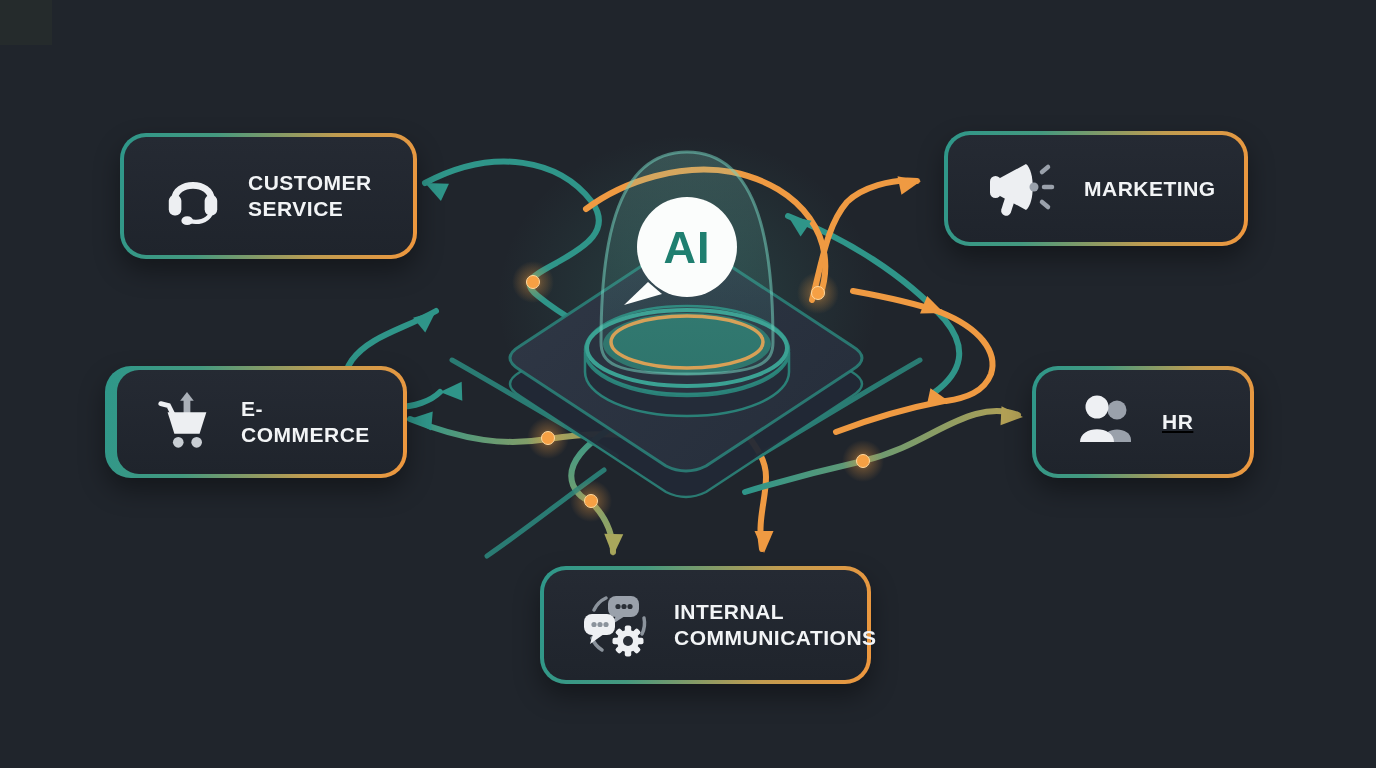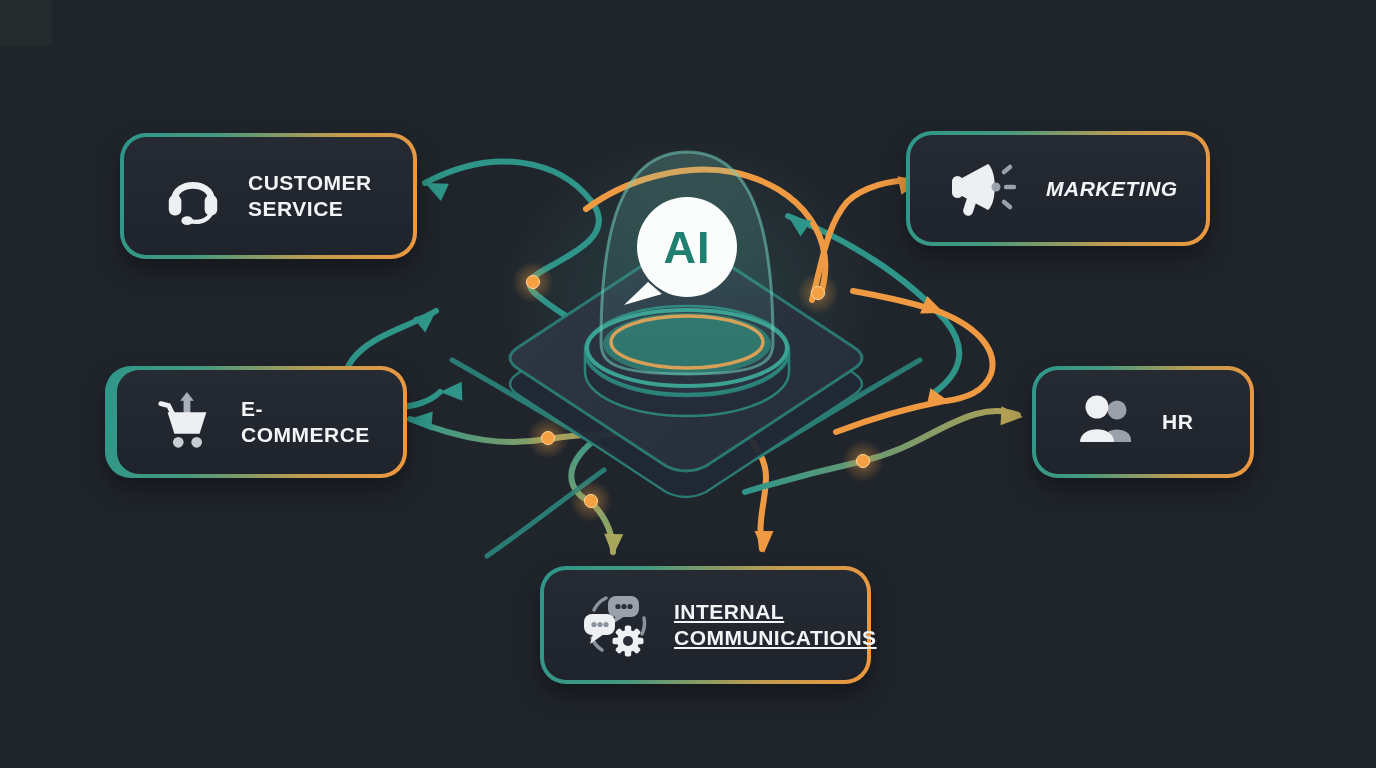--- a/index.html
+++ b/index.html
@@ -10,21 +10,21 @@
   .node-box{position:absolute;border-radius:26px;padding:4px;
     box-shadow:0 12px 26px rgba(0,0,0,.38);
     background:linear-gradient(100deg,#2e978a 0%,#44997f 30%,#c09c50 68%,#f0973d 100%);}
   .node-inner{width:100%;height:100%;box-sizing:border-box;border-radius:22px;
     background:linear-gradient(180deg,#252a33,#1f242c);
     display:flex;align-items:center;gap:24px;padding:0 18px 0 38px;}
   .node-label{color:#f2f4f6;font-weight:bold;font-size:21px;line-height:1.22;
     letter-spacing:.5px;white-space:pre-line;}
   .node-icon{flex:0 0 auto;display:flex;align-items:center;justify-content:center;}
   .lbl-wrap{max-width:150px;}
-  .lbl-wrap-wide{max-width:236px;text-decoration:underline;}
+  .lbl-wrap-wide{max-width:236px;}
 </style>
 </head>
 <body>
 
 <div id="stage">
 
   <div class="corner-patch"></div>
 
   <svg class="canvas" width="1376" height="768" viewBox="0 0 1376 768">
     <defs>
@@ -157,21 +157,21 @@
           <rect x="7" y="31" width="13" height="21" rx="6" fill="#edeff2"></rect>
           <rect x="44" y="31" width="13" height="21" rx="6" fill="#edeff2"></rect>
           <path d="M 50 51 C 46 58 37 60 29 58" fill="none" stroke="#edeff2" stroke-width="4.5" stroke-linecap="round"></path>
           <ellipse cx="26" cy="57.5" rx="6" ry="4.5" fill="#edeff2"></ellipse>
         </svg>
       </span>
       <span class="node-label lbl-wrap">CUSTOMER SERVICE</span>
     </div>
   </div>
 
-  <div class="node-box" style="left:906px;top:131px;width:296px;height:107px;font-style:italic;">
+  <div class="node-box" style="left:944px;top:131px;width:296px;height:107px;">
     <div class="node-inner">
       <span class="node-icon">
         <svg width="74" height="62" viewBox="0 0 74 62">
           <rect x="4" y="18" width="11" height="22" rx="5.5" fill="#edeff2"></rect>
           <path d="M 14 20 L 40 6 C 49 13 49 45 40 52 L 14 38 Z" fill="#edeff2"></path>
           <rect x="17" y="36" width="10" height="22" rx="5" fill="#edeff2" transform="rotate(18 22 47)"></rect>
           <circle cx="48" cy="29" r="4.5" fill="#9aa1ab"></circle>
           <path d="M 56 14 L 62 9" stroke="#9aa1ab" stroke-width="4.5" stroke-linecap="round" fill="none"></path>
           <path d="M 58 29 L 66 29" stroke="#9aa1ab" stroke-width="4.5" stroke-linecap="round" fill="none"></path>
           <path d="M 56 44 L 62 49" stroke="#9aa1ab" stroke-width="4.5" stroke-linecap="round" fill="none"></path>
@@ -190,21 +190,21 @@
           <path d="M 6 13 L 14 15 L 19 25" fill="none" stroke="#edeff2" stroke-width="5" stroke-linecap="round"></path>
           <path d="M 13 22 L 53 22 L 46 44 L 20 44 Z" fill="#edeff2"></path>
           <circle cx="24" cy="53" r="5.5" fill="#c9ced4"></circle>
           <circle cx="43" cy="53" r="5.5" fill="#c9ced4"></circle>
         </svg>
       </span>
       <span class="node-label">E-COMMERCE</span>
     </div>
   </div>
 
-  <div class="node-box" style="left:1032px;top:366px;width:214px;height:104px;">
+  <div class="node-box" style="left:1032px;top:366px;width:214px;height:104px;text-decoration:underline;">
     <div class="node-inner">
       <span class="node-icon">
         <svg width="64" height="56" viewBox="0 0 64 56">
           <circle cx="43" cy="16" r="9.5" fill="#9aa1ab"></circle>
           <path d="M 29 46 C 29 32 57 32 57 46 L 57 48 L 29 48 Z" fill="#9aa1ab"></path>
           <circle cx="23" cy="13" r="11.5" fill="#eef0f3"></circle>
           <path d="M 6 48 C 6 31 40 31 40 48 L 6 48 Z" fill="#eef0f3"></path>
         </svg>
       </span>
       <span class="node-label">HR</span>

